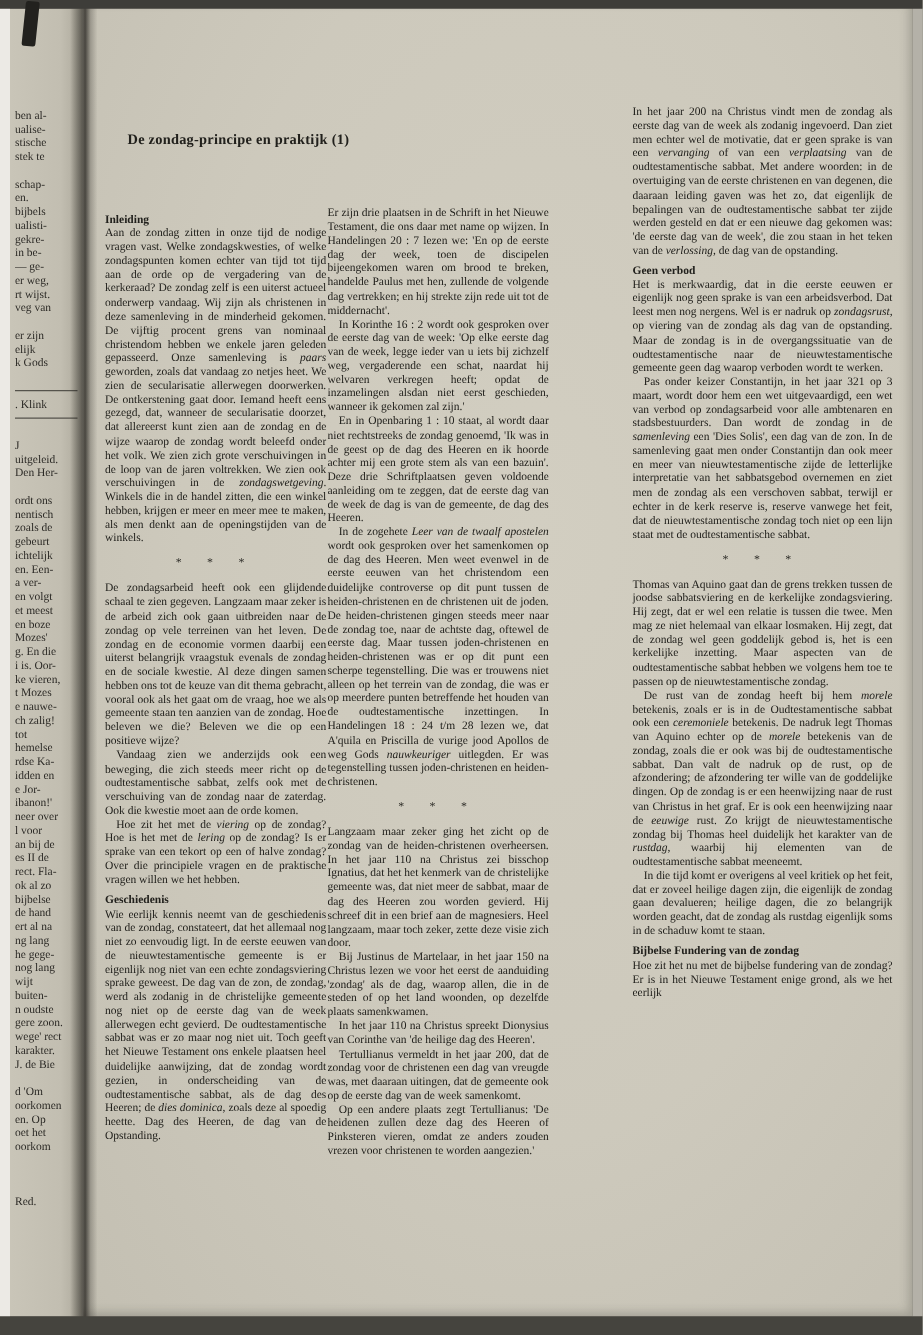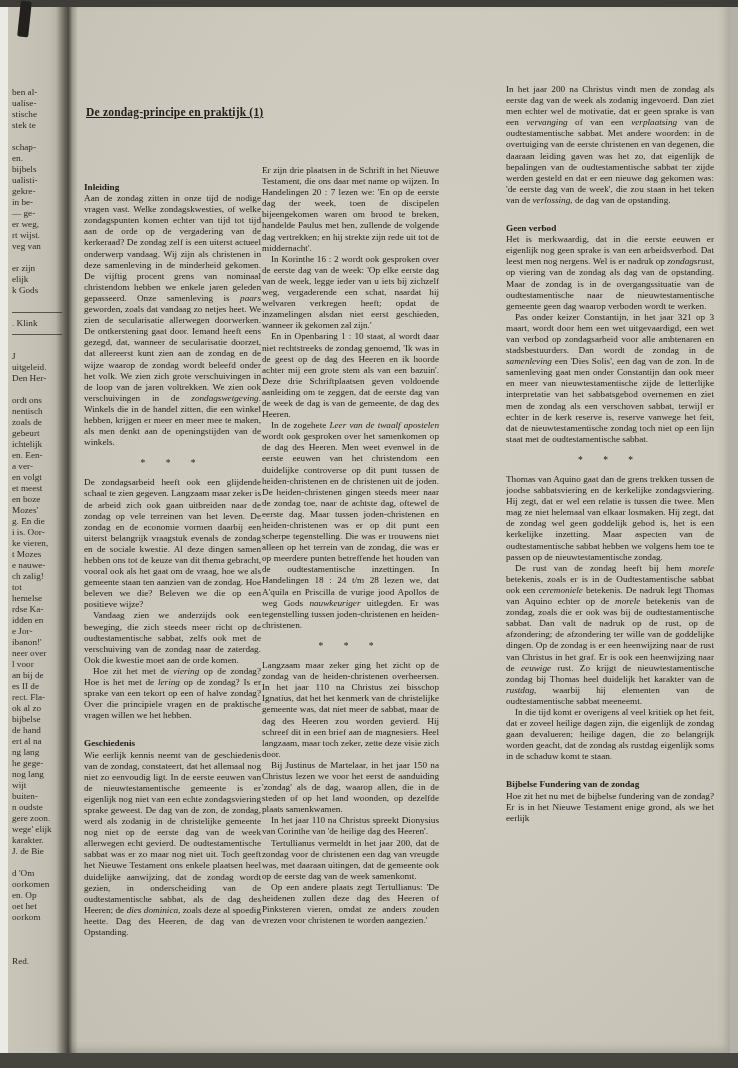--- a/index.html
+++ b/index.html
@@ -31,32 +31,32 @@
     transform:rotate(6deg);border-radius:2px;z-index:7;
   }
 
   .paper-main{
     position:absolute;left:66px;top:5px;width:664px;height:1048px;
     background:radial-gradient(ellipse at 55% 40%,#d2cec1 0%,#cdc9bc 55%,#c3bfb2 100%);
     box-shadow:inset -3px -3px 8px rgba(60,58,50,0.25);
     z-index:2;color:#21201c;
   }
 
-  .kicker{position:absolute;left:20px;top:101px;font-size:11.5px;font-weight:bold;letter-spacing:0.2px;text-decoration:underline;}
+  .kicker{position:absolute;left:36px;top:101px;font-size:11.5px;font-weight:bold;letter-spacing:0.2px;}
   .headline{position:absolute;left:18px;top:115px;font-size:24px;font-weight:bold;letter-spacing:0.2px;white-space:nowrap;}
 
   .col{
     position:absolute;font-size:9.2px;line-height:11.1px;text-align:justify;
     overflow:hidden;color:#21201c;
   }
   .col-1{left:18px;top:160px;width:177px;height:888px;}
   .col-2{left:196px;top:160px;width:177px;height:888px;}
   .col-3{left:440px;top:79px;width:208px;height:969px;}
 
-  .sub-h{font-weight:bold;margin-top:17px;text-align:left;}
+  .sub-h{font-weight:bold;margin-top:5px;text-align:left;}
   .para{margin:0;}
   .para + .para{text-indent:9px;}
   .stars{text-align:center;letter-spacing:9px;margin:10px 0 8px 0;font-size:9.5px;}
 </style>
 </head>
 <body>
 
 <div class="left-scanner-edge"></div>
 <div class="top-edge"></div>
 <div class="bottom-edge"></div>
@@ -124,21 +124,21 @@
       <div class="frag">bijbelse</div>
       <div class="frag">de hand</div>
       <div class="frag">ert al na</div>
       <div class="frag">ng lang</div>
       <div class="frag">he gege-</div>
       <div class="frag">nog lang</div>
       <div class="frag">wijt</div>
       <div class="frag">buiten-</div>
       <div class="frag">n oudste</div>
       <div class="frag">gere zoon.</div>
-      <div class="frag">wege' elijk</div>
+      <div class="frag">wege' rect</div>
       <div class="frag">karakter.</div>
       <div class="frag">J. de Bie</div>
       <div class="frag">&nbsp;</div>
       <div class="frag">d 'Om</div>
       <div class="frag">oorkomen</div>
       <div class="frag">en. Op</div>
       <div class="frag">oet het</div>
       <div class="frag">oorkom</div>
       <div class="frag">&nbsp;</div>
       <div class="frag">&nbsp;</div>

